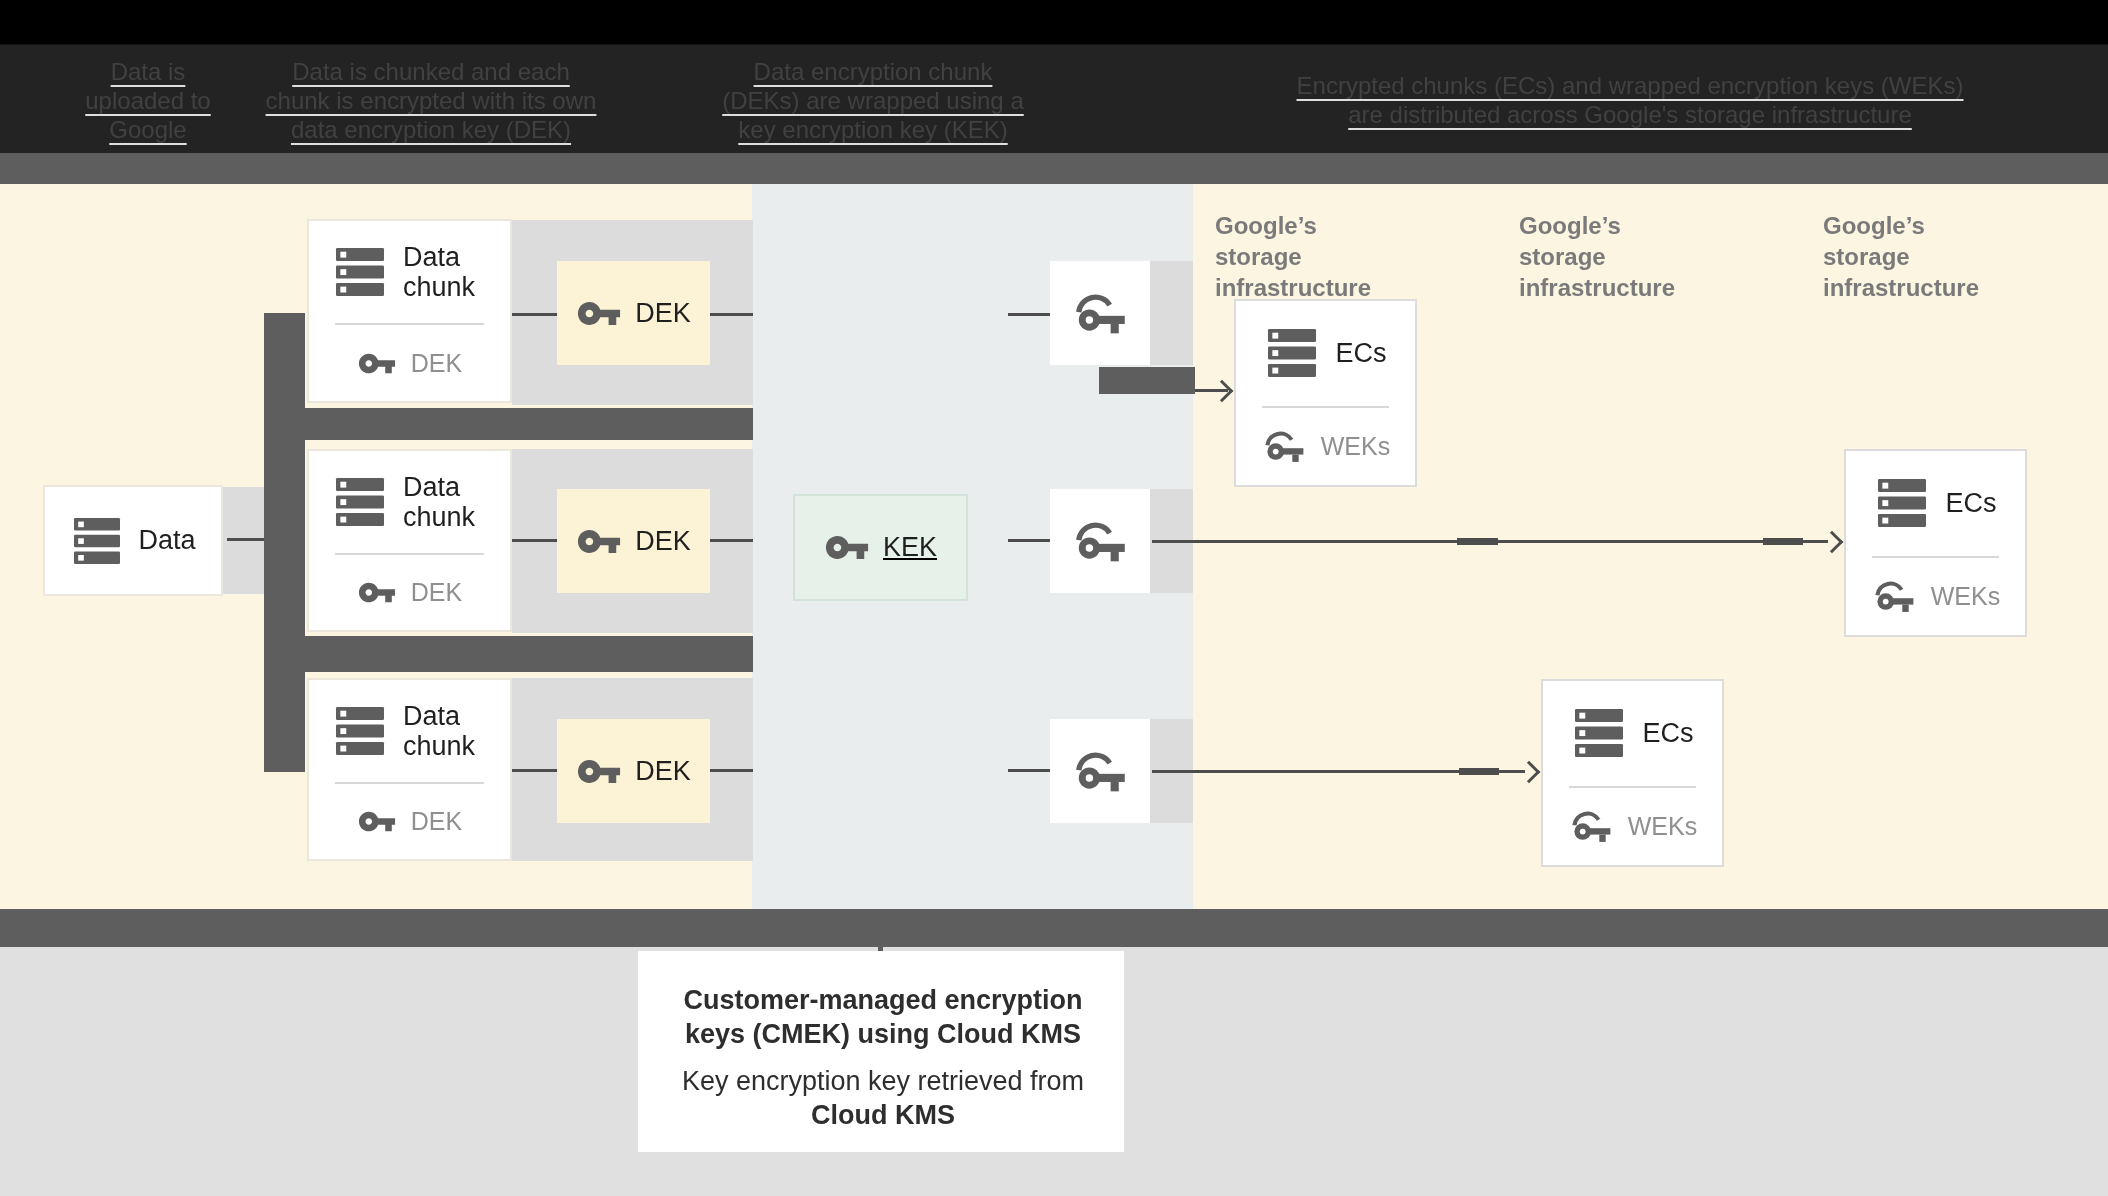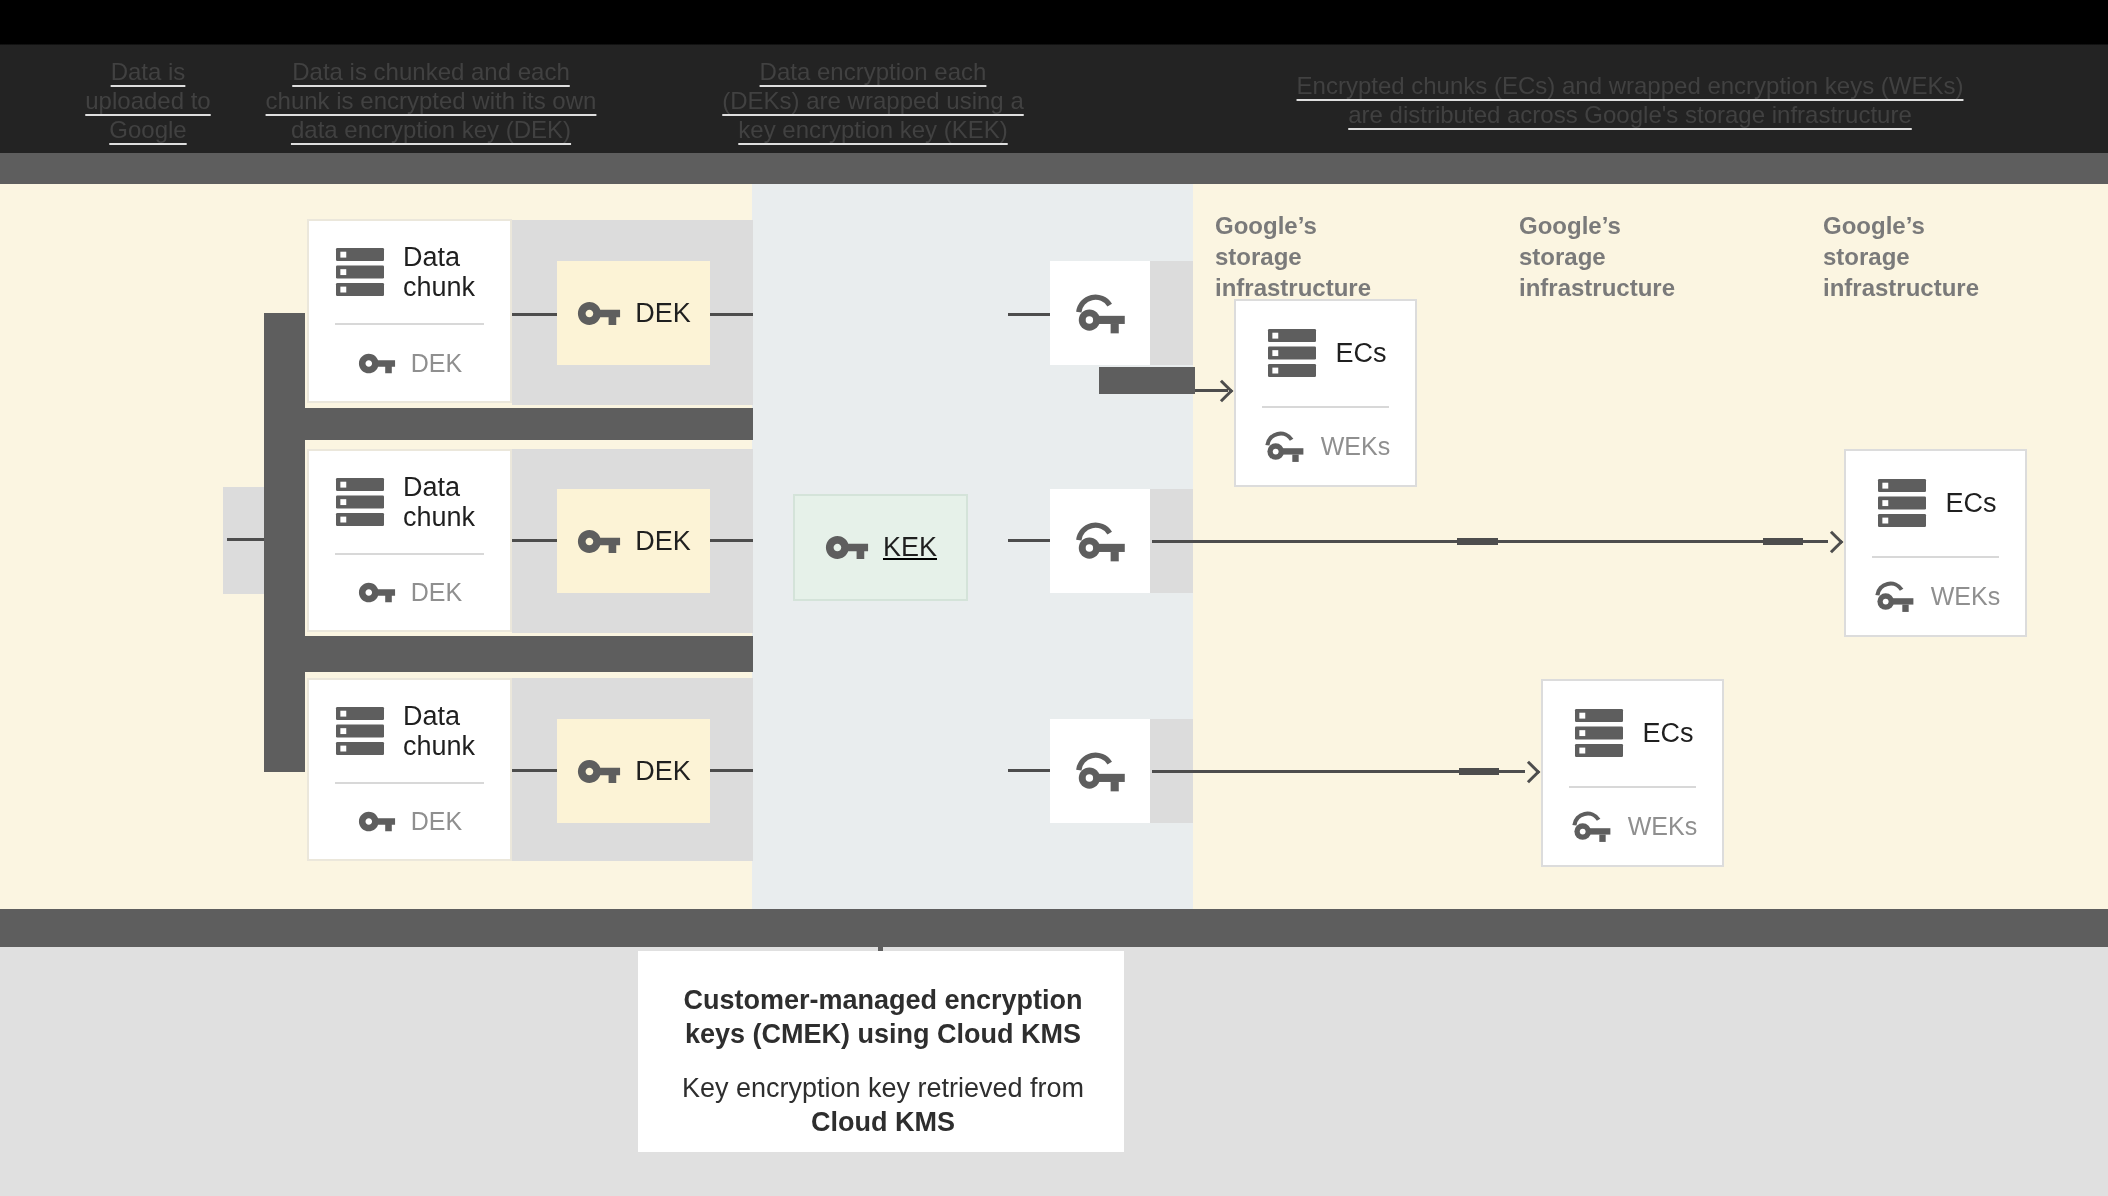--- a/index.html
+++ b/index.html
@@ -44,21 +44,21 @@
   .dash{background:#4D4D4D;height:7px;}
   .chev{width:13px;height:13px;border-top:3px solid #4D4D4D;border-right:3px solid #4D4D4D;
         transform:rotate(45deg);}
 
   .ic{color:#5E5E5E;flex:0 0 auto;}
 
   
   .footbox{left:638px;top:951px;width:486px;height:201px;background:#fff;box-sizing:border-box;
            padding:32px 8px 0 12px;text-align:center;color:#2E2E2E;font-size:27px;line-height:34px;}
   .footbox .t{font-weight:bold;}
-  .footbox .b{margin-top:20px;}
+  .footbox .b{margin-top:13px;}
 </style>
 </head>
 <body>
 
 <svg width="0" height="0" style="position:absolute">
   <defs>
     <symbol id="icon-list" viewBox="0 0 24 22">
       <rect x="1" y="0" width="22" height="6" rx="0.6" fill="currentColor"></rect>
       <rect x="3" y="1.7" width="2.7" height="2.7" fill="#fff"></rect>
       <rect x="1" y="8" width="22" height="6" rx="0.6" fill="currentColor"></rect>
@@ -77,21 +77,21 @@
       <rect x="21" y="19.2" width="4.6" height="5.3" fill="currentColor"></rect>
     </symbol>
   </defs>
 </svg>
 
 <div class="page">
 
   <div class="abs hdr">
     <div class="cap" style="left:78px;top:57px;width:140px;">Data is uploaded to Google</div>
     <div class="cap" style="left:261px;top:57px;width:340px;">Data is chunked and each chunk is encrypted with its own data encryption key (DEK)</div>
-    <div class="cap" style="left:718px;top:57px;width:310px;">Data encryption each (DEKs) are wrapped using a key encryption key (KEK)</div>
+    <div class="cap" style="left:718px;top:57px;width:310px;">Data encryption chunk (DEKs) are wrapped using a key encryption key (KEK)</div>
     <div class="cap" style="left:1280px;top:71px;width:700px;">Encrypted chunks (ECs) and wrapped encryption keys (WEKs) are distributed across Google's storage infrastructure</div>
   </div>
 
   <div class="abs graybar" style="left:0;top:153px;width:2108px;height:31px;"></div>
 
   <div class="abs canvas">
     <div class="abs kms-col"></div>
 
     <div class="abs band-light" style="left:223px;top:303px;width:41px;height:107px;"></div>
     <div class="abs band-light" style="left:512px;top:36px;width:241px;height:185px;"></div>
@@ -122,20 +122,26 @@
 
     <div class="abs line" style="left:1152px;top:356px;width:676px;"></div>
     <div class="abs dash" style="left:1457px;top:354px;width:41px;"></div>
     <div class="abs dash" style="left:1763px;top:354px;width:40px;"></div>
     <div class="abs chev" style="left:1824px;top:350px;"></div>
 
     <div class="abs line" style="left:1152px;top:586px;width:373px;"></div>
     <div class="abs dash" style="left:1459px;top:584px;width:40px;"></div>
     <div class="abs chev" style="left:1521px;top:580px;"></div>
 
+    <div class="abs wbox row" style="left:43px;top:301px;width:180px;height:111px;gap:14px;">
+      <svg class="ic" style="width:54px;height:46px;">
+          <use href="#icon-list"></use>
+        </svg>
+      <span class="lbl">Data</span>
+    </div>
 
     <div class="abs wbox stack" style="left:307px;top:35px;width:205px;height:184px;">
       <div class="sect-top">
         <svg class="ic" style="width:56px;height:48px;">
             <use href="#icon-list"></use>
           </svg>
         <span class="lbl" style="width:84px;line-height:30px;">Data chunk</span>
       </div>
       <div class="divider"></div>
       <div class="sect-bot">

